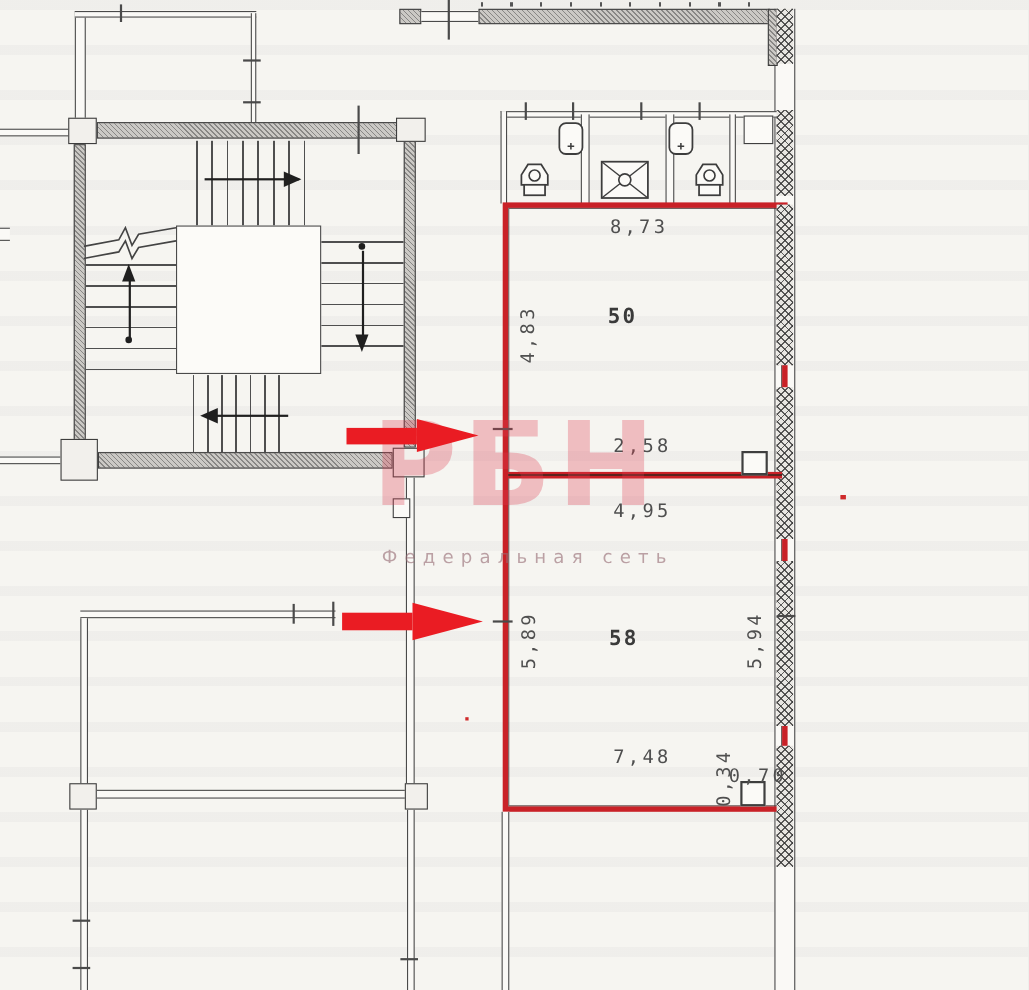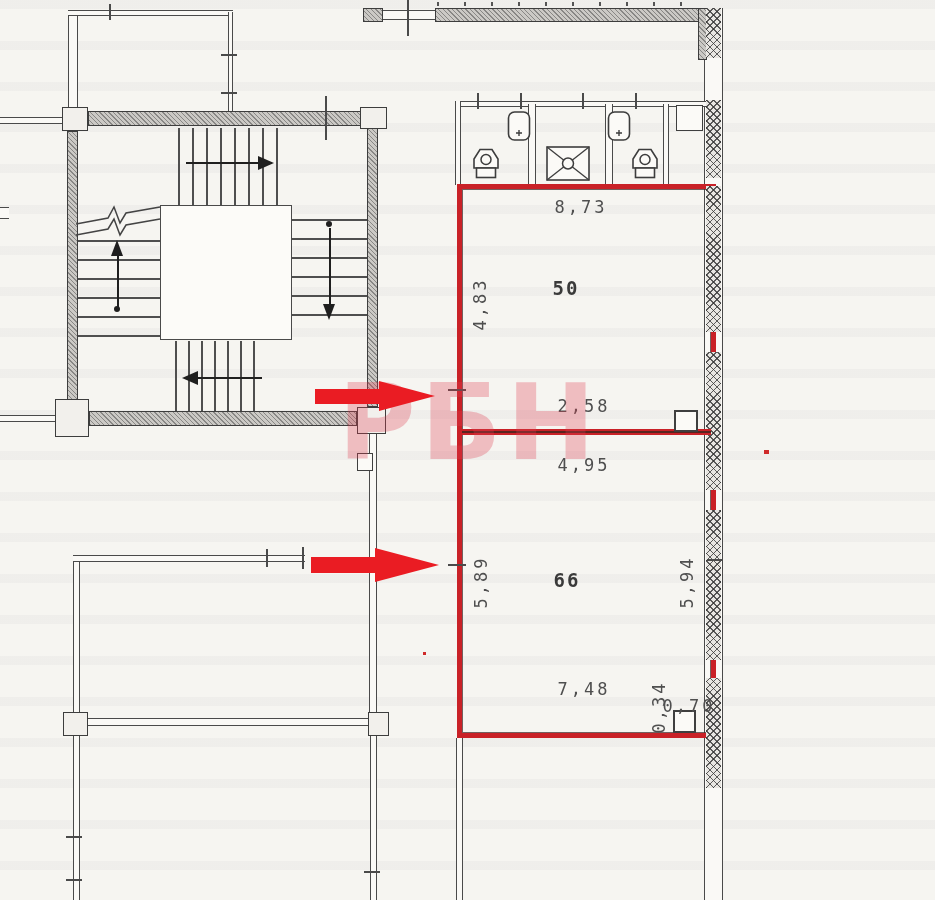--- a/index.html
+++ b/index.html
@@ -173,26 +173,27 @@
   <div class="abs tick-h" style="left:707px;top:559px;width:16px;z-index:6;"></div>
   <div class="abs thinwall-v" style="left:456px;top:738px;width:7px;height:162px;"></div>
 
   <div class="abs dim" style="left:551px;top:197px;">8,73</div>
   <div class="abs dim rot" style="left:450px;top:294px;">4,83</div>
   <div class="abs roomnum" style="left:536px;top:277px;">50</div>
   <div class="abs dim" style="left:554px;top:396px;">2,58</div>
   <div class="abs dim" style="left:554px;top:455px;">4,95</div>
   <div class="abs dim rot" style="left:451px;top:572px;">5,89</div>
   <div class="abs dim rot" style="left:657px;top:572px;">5,94</div>
-  <div class="abs roomnum" style="left:537px;top:569px;">66</div>
+  <div class="abs roomnum" style="left:537px;top:569px;">58</div>
   <div class="abs dim" style="left:554px;top:679px;">7,48</div>
   <div class="abs dim rot" style="left:629px;top:697px;">0,34</div>
   <div class="abs dim" style="left:659px;top:696px;">0,70</div>
 
   <div class="abs wm-brand" style="left:338px;top:370px;">РБН</div>
+  <div class="abs wm-tag" style="left:347px;top:497px;">Федеральная сеть</div>
 
   <div class="abs" style="left:315px;top:381px;width:120px;height:30px;z-index:9;">
     <div class="ar-tail" style="left:0;top:8px;width:64px;height:15px;"></div>
     <div class="ar-head" style="left:64px;top:0;border-top:15px solid transparent;border-bottom:15px solid transparent;border-left:56px solid #ea1c23;"></div>
   </div>
   <div class="abs" style="left:311px;top:548px;width:128px;height:34px;z-index:9;">
     <div class="ar-tail" style="left:0;top:9px;width:64px;height:16px;"></div>
     <div class="ar-head" style="left:64px;top:0;border-top:17px solid transparent;border-bottom:17px solid transparent;border-left:64px solid #ea1c23;"></div>
   </div>
 

